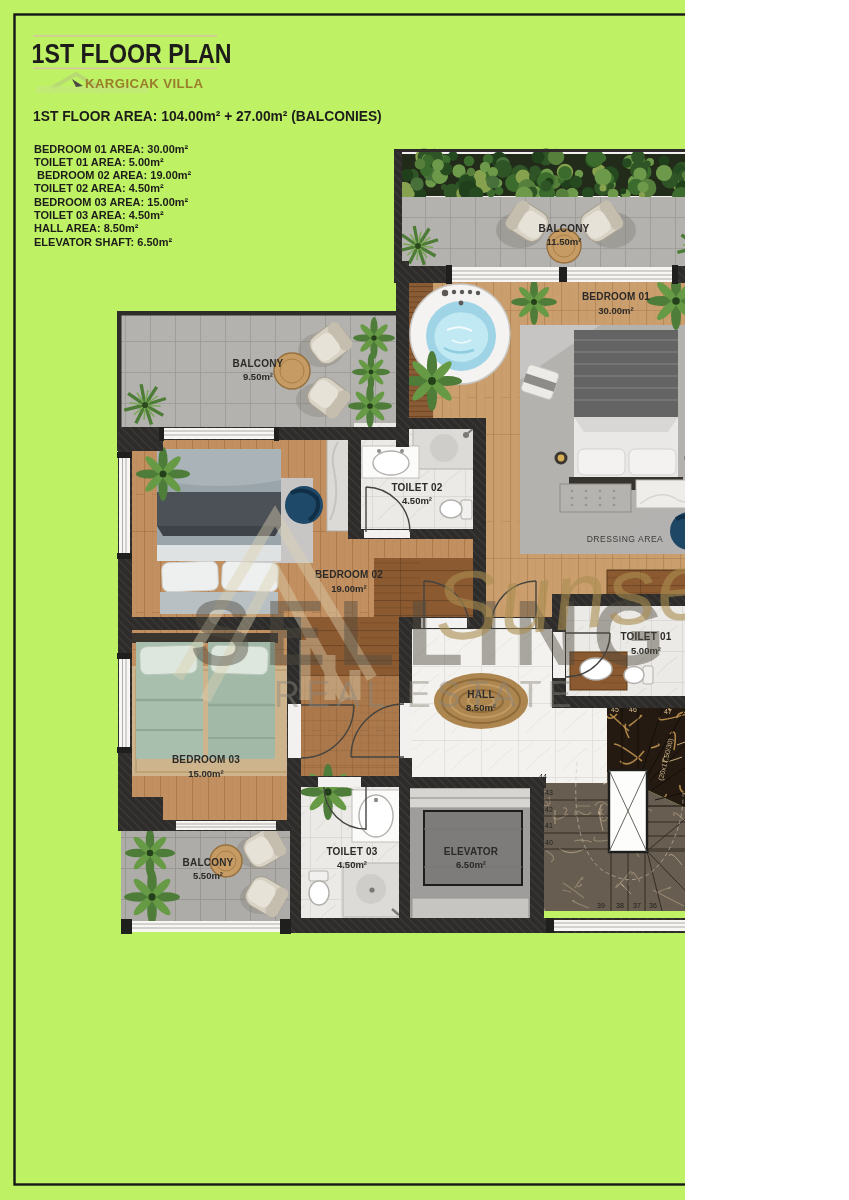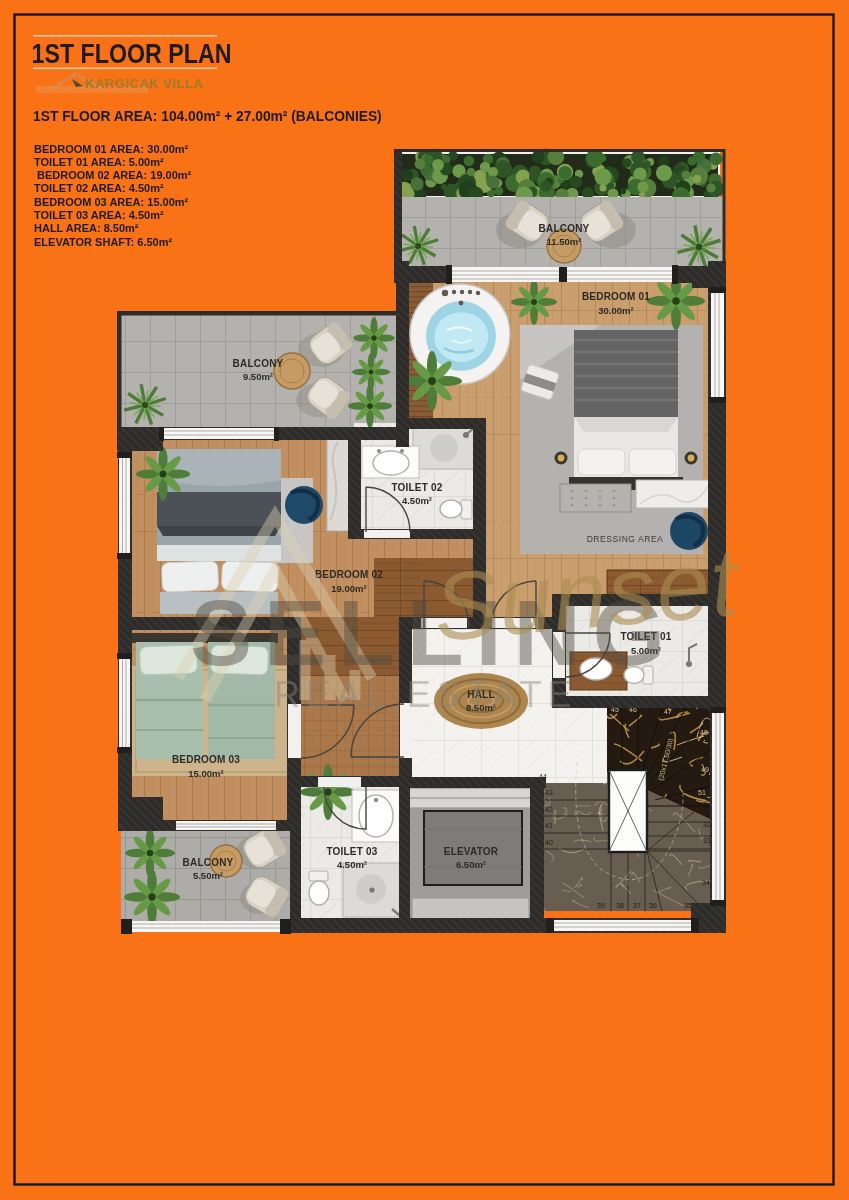--- a/index.html
+++ b/index.html
@@ -1,14 +1,14 @@
 <!DOCTYPE html>
 <html><head><meta charset="utf-8"><title>plan</title>
 <style>html,body{margin:0;padding:0;background:#fff}
-#page{position:relative;width:849px;height:1200px;background:#f97316;font-family:"Liberation Sans",sans-serif;overflow:hidden}
+#page{position:relative;width:685px;height:1200px;background:#bef264;font-family:"Liberation Sans",sans-serif;overflow:hidden}
 text{font-family:"Liberation Sans",sans-serif}
 .rl{font-weight:bold;font-size:10px;fill:#2b2a28;text-anchor:middle;letter-spacing:.2px}
 .rv{font-weight:bold;font-size:9.5px;fill:#2b2a28;text-anchor:middle}
 .sn{font-size:7px;fill:#20201e;text-anchor:middle}
 .snl{font-size:7px;fill:#d8c294;text-anchor:middle}
 </style></head><body>
 <div id="page">
 <svg width="849" height="1200" viewBox="0 0 849 1200">
 <defs>
 <pattern id="pwall" width="6" height="6" patternUnits="userSpaceOnUse" patternTransform="rotate(45)">

